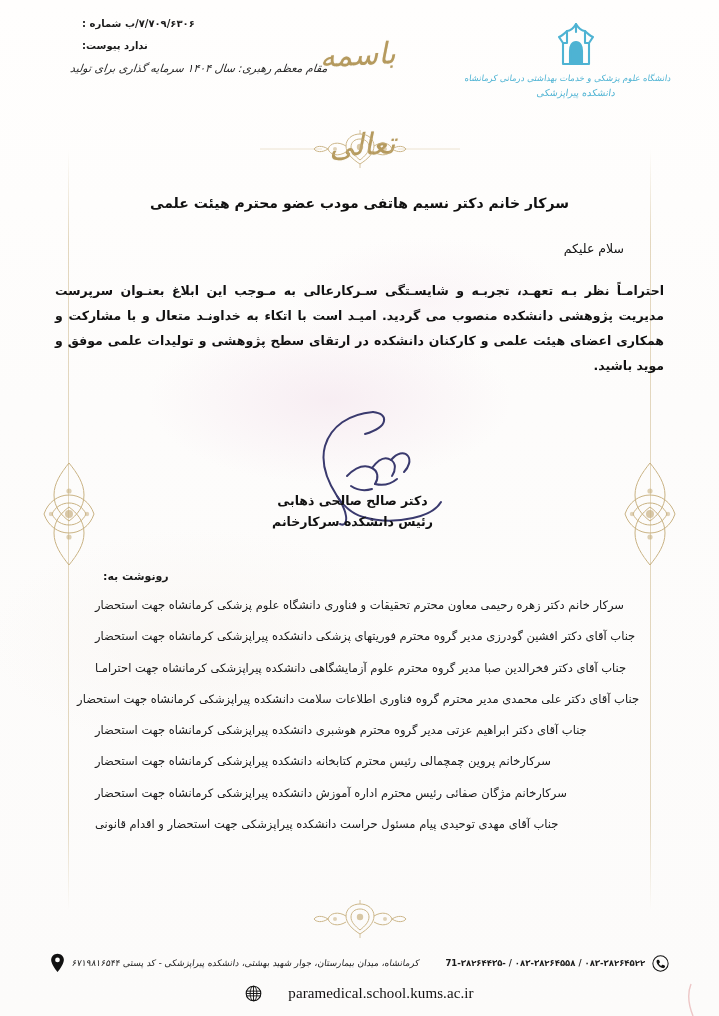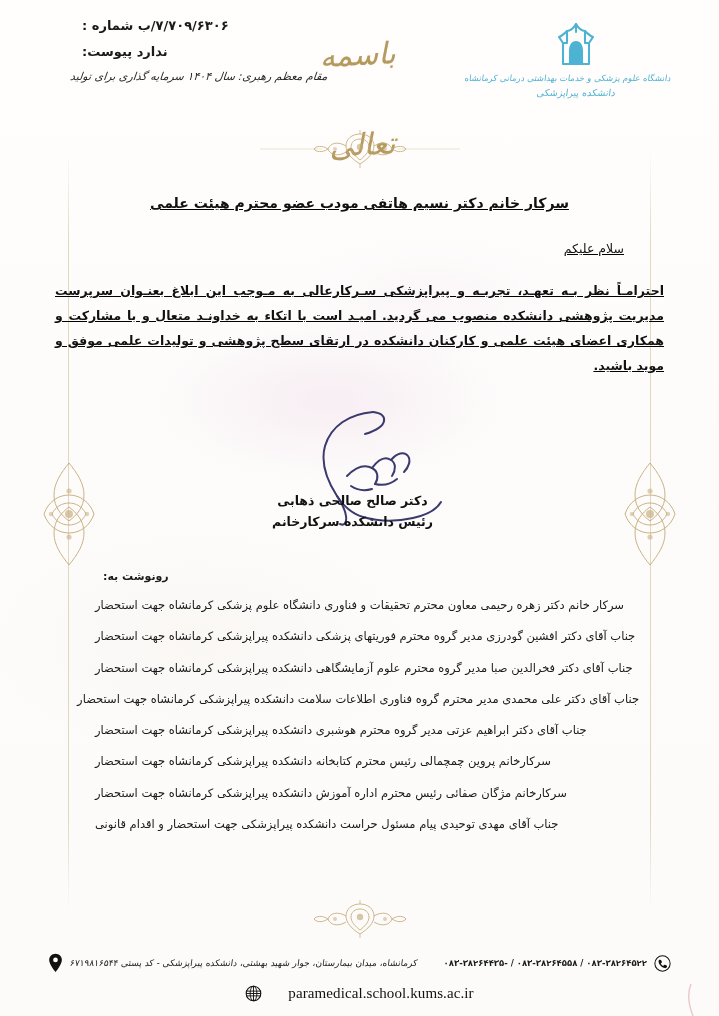--- a/index.html
+++ b/index.html
@@ -41,21 +41,21 @@
   }
   .meta-block {
     position: absolute;
     top: 18px;
     left: 60px;
     width: 270px;
     text-align: left;
     direction: rtl;
   }
   .meta-row {
-    font-size: 13px;
+    font-size: 10px;
     font-weight: bold;
     color: #1a1a1a;
     letter-spacing: 0.2px;
     margin-bottom: 11px;
     text-align: left;
     white-space: nowrap;
     padding-left: 22px;
   }
   .meta-row .mlabel { }
   .slogan {
@@ -143,21 +143,20 @@
   .side-medallion.right { right: 40px; }
 
   
   .content {
     position: absolute;
     top: 175px;
     left: 55px;
     right: 55px;
     direction: rtl;
     text-align: right;
-    text-decoration: underline;
   }
   .addressee {
     font-size: 14px;
     font-weight: bold;
     color: #111;
     text-align: center;
     margin: 20px 0 0 0;
     letter-spacing: 0.1px;
   }
   .greeting {
@@ -379,21 +378,21 @@
       <circle cx="29" cy="82" r="2.6" fill="#c3aa76" stroke="none" opacity="0.6"></circle>
       <circle cx="11" cy="59" r="2.2" fill="#c3aa76" stroke="none" opacity="0.55"></circle>
       <circle cx="47" cy="59" r="2.2" fill="#c3aa76" stroke="none" opacity="0.55"></circle>
     </g>
   </svg>
 
   <div class="content">
     <div class="addressee">سرکار خانم دکتر نسیم هاتفی مودب عضو محترم هیئت علمی</div>
     <div class="greeting">سلام علیکم</div>
     <p class="body-para">
-      <span>احترامـاً نظر بـه تعهـد، تجربـه و پیراپزشکی سـرکارعالی به مـوجب این ابلاغ بعنـوان </span><b>سرپرست مدیریت پژوهشی دانشکده</b><span> منصوب می گردید. امیـد است با اتکاء به خداونـد متعال و با مشارکت و همکاری اعضای هیئت علمی و کارکنان دانشکده در ارتقای سطح پژوهشی و تولیدات علمی موفق و موید باشید.</span>
+      <span>احترامـاً نظر بـه تعهـد، تجربـه و شایسـتگی سـرکارعالی به مـوجب این ابلاغ بعنـوان </span><b>سرپرست مدیریت پژوهشی دانشکده</b><span> منصوب می گردید. امیـد است با اتکاء به خداونـد متعال و با مشارکت و همکاری اعضای هیئت علمی و کارکنان دانشکده در ارتقای سطح پژوهشی و تولیدات علمی موفق و موید باشید.</span>
     </p>
   </div>
 
   <div class="sig-zone">
     <svg class="sig-scribble" viewBox="0 0 230 130" aria-hidden="true">
       <g fill="none" stroke="#3a3a6e" stroke-width="2" stroke-linecap="round" stroke-linejoin="round">
         <path d="M128 14 C104 16, 86 28, 80 48 C75 66, 83 84, 92 98 C99 109, 108 116, 118 119"></path>
         <path d="M128 14 C136 15, 140 18, 139 23 C138 29, 130 33, 120 36"></path>
         <path d="M92 98 C96 104, 100 110, 101 118 C102 125, 99 128, 95 126"></path>
         <path d="M118 119 C132 123, 150 124, 168 120 C182 117, 192 111, 196 104"></path>
@@ -407,21 +406,21 @@
     <div class="sig-name">
       <div>دکتر صالح صالحی ذهابی</div>
       <div>رئیس دانشکده سرکارخانم</div>
     </div>
   </div>
 
   <div class="cc-zone">
     <div class="cc-title">رونوشت به:</div>
     <div class="cc-item">سرکار خانم دکتر زهره رحیمی معاون محترم تحقیقات و فناوری دانشگاه علوم پزشکی کرمانشاه جهت استحضار</div>
     <div class="cc-item">جناب آقای دکتر افشین گودرزی مدیر گروه محترم فوریتهای پزشکی دانشکده پیراپزشکی کرمانشاه جهت استحضار</div>
-    <div class="cc-item">جناب آقای دکتر فخرالدین صبا مدیر گروه محترم علوم آزمایشگاهی دانشکده پیراپزشکی کرمانشاه جهت استحضار</div>
+    <div class="cc-item">جناب آقای دکتر فخرالدین صبا مدیر گروه محترم علوم آزمایشگاهی دانشکده پیراپزشکی کرمانشاه جهت احترامـا</div>
     <div class="cc-item">جناب آقای دکتر علی محمدی مدیر محترم گروه فناوری اطلاعات سلامت دانشکده پیراپزشکی کرمانشاه جهت استحضار</div>
     <div class="cc-item">جناب آقای دکتر ابراهیم عزتی مدیر گروه محترم هوشبری دانشکده پیراپزشکی کرمانشاه جهت استحضار</div>
     <div class="cc-item">سرکارخانم پروین چمچمالی رئیس محترم کتابخانه دانشکده پیراپزشکی کرمانشاه جهت استحضار</div>
     <div class="cc-item">سرکارخانم مژگان صفائی رئیس محترم اداره آموزش دانشکده پیراپزشکی کرمانشاه جهت استحضار</div>
     <div class="cc-item">جناب آقای مهدی توحیدی پیام مسئول حراست دانشکده پیراپزشکی جهت استحضار و اقدام قانونی</div>
   </div>
 
   <svg class="orn-divider bottom" viewBox="0 0 220 42" aria-hidden="true">
     <g fill="none" stroke="#c3aa76" stroke-width="1" opacity="0.9">
       <path d="M110 6 C118 6, 124 11, 124 18 C124 25, 118 31, 110 36 C102 31, 96 25, 96 18 C96 11, 102 6, 110 6 Z"></path>
@@ -439,21 +438,21 @@
 
   <div class="footer">
     <div class="footer-row1">
       <div class="f-group">
         <span class="f-icon">
           <svg width="17" height="17" viewBox="0 0 20 20" aria-hidden="true">
             <circle cx="10" cy="10" r="9" fill="none" stroke="#111" stroke-width="1.2"></circle>
             <path d="M6.6 5.6 C7.6 5.2 8.2 5.6 8.6 6.6 L9.2 8 C9.4 8.6 9.2 9 8.7 9.4 L8 9.9 C8.5 11.2 9.6 12.3 10.9 12.8 L11.4 12.1 C11.8 11.6 12.2 11.4 12.8 11.6 L14.2 12.2 C15.2 12.6 15.6 13.2 15.2 14.2 C14.8 15.1 13.9 15.6 12.8 15.4 C9.2 14.8 6 11.6 5.4 8 C5.2 6.9 5.7 6 6.6 5.6 Z" fill="#111"></path>
           </svg>
         </span>
-        <span class="f-text-phone">۰۸۳-۳۸۲۶۴۴۳۵- / ۰۸۳-۳۸۲۶۴۵۵۸ / ۰۸۳-۳۸۲۶۴۵۲۲</span>
+        <span class="f-text-phone">71-۳۸۲۶۴۴۳۵- / ۰۸۳-۳۸۲۶۴۵۵۸ / ۰۸۳-۳۸۲۶۴۵۲۲</span>
       </div>
       <div class="f-group">
         <span class="f-text-addr">کرمانشاه، میدان بیمارستان، جوار شهید بهشتی، دانشکده پیراپزشکی - کد پستی ۶۷۱۹۸۱۶۵۴۴</span>
         <span class="f-icon">
           <svg width="15" height="20" viewBox="0 0 16 22" aria-hidden="true">
             <path d="M8 0.8 C4.1 0.8 1 3.9 1 7.8 C1 13 8 21 8 21 C8 21 15 13 15 7.8 C15 3.9 11.9 0.8 8 0.8 Z" fill="#111"></path>
             <circle cx="8" cy="7.6" r="2.6" fill="#fdfcfb"></circle>
           </svg>
         </span>
       </div>

